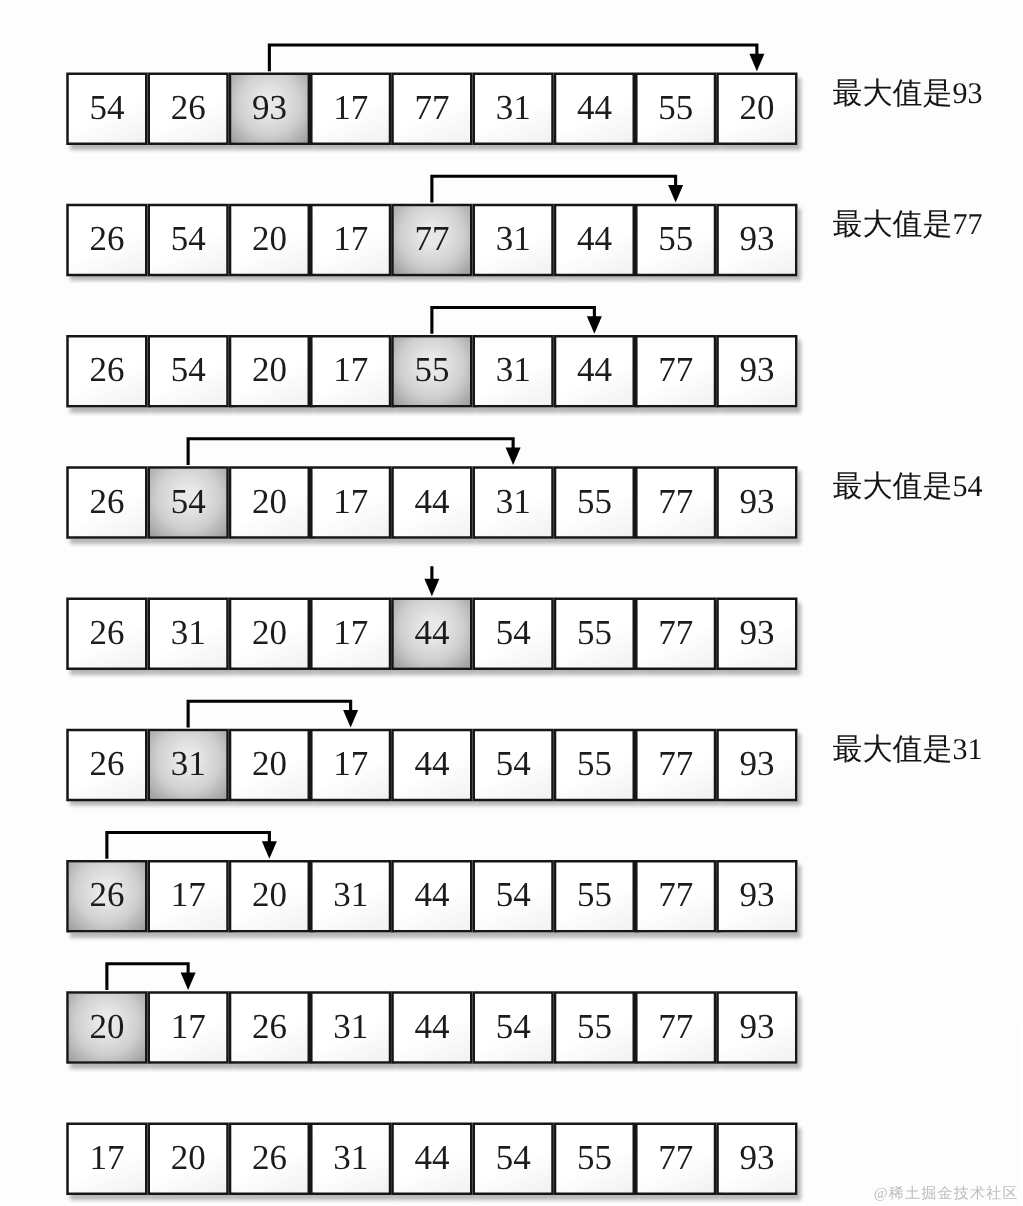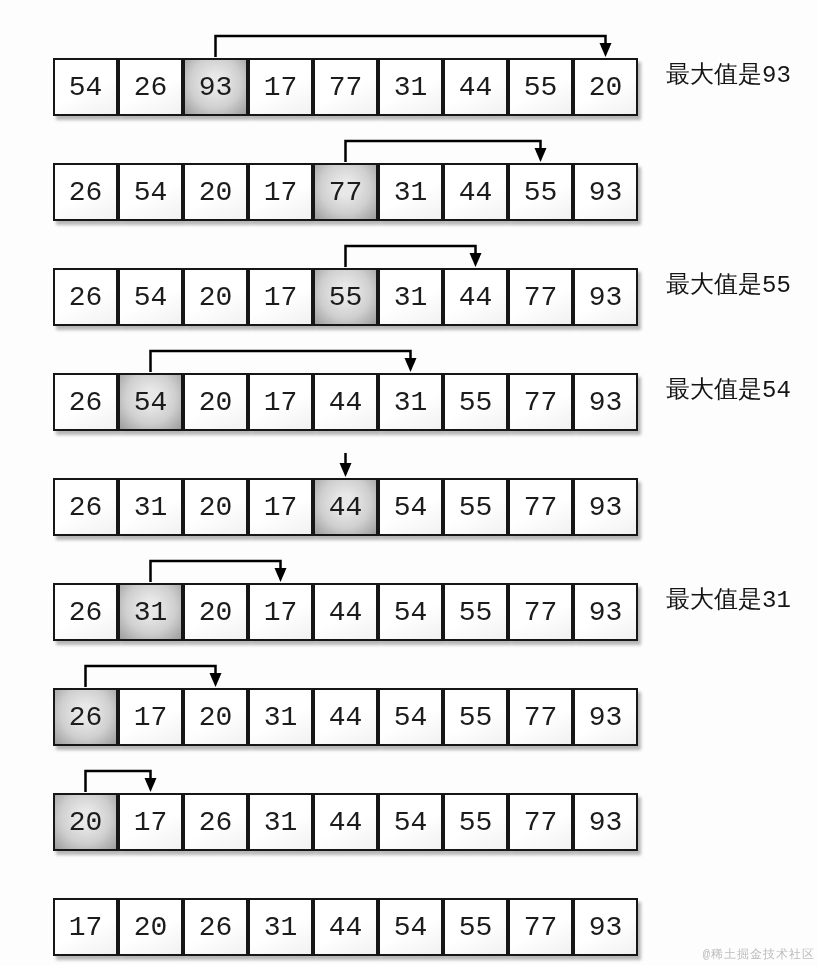--- a/index.html
+++ b/index.html
@@ -1,18 +1,18 @@
 <!DOCTYPE html>
 <html style="--hl-center: #e8e8e8; --hl-edge: #9c9c9c;"><head>
 <meta charset="utf-8">
 <style>
   html,body{margin:0;padding:0;background:#ffffff;}
   .canvas{
     position:relative;width:818px;height:965px;background:#fdfdfd;overflow:hidden;
-    font-family:Liberation Mono, monospace;
+    font-family:Liberation Serif, serif;
   }
   .steps{position:absolute;left:53px;top:31px;display:flex;flex-direction:column;gap:20px;}
   .step{position:relative;width:585px;height:85px;}
   .arrow{position:absolute;left:0;top:0;display:block;}
   .cells{position:absolute;left:0;top:27px;display:flex;}
   .cell{
     box-sizing:border-box;width:65px;height:58px;border:2px solid #161616;
     background:linear-gradient(155deg,#ffffff 55%,#f1f1f1 100%);
     display:flex;align-items:center;justify-content:center;
     font-size:28px;color:#1c1c1c;
@@ -101,20 +101,23 @@
           <div class="cell">
             <span>44</span>
           </div>
           <div class="cell">
             <span>55</span>
           </div>
           <div class="cell">
             <span>93</span>
           </div>
         </div>
+    <div class="label">
+          <div>最大值是77</div>
+        </div>
   </div>
 
   <div class="step">
     <svg class="arrow" width="585" height="27" viewBox="0 0 585 27">
           <path d="M 292.5 26 L 292.5 5 L 422.5 5 L 422.5 14" fill="none" stroke="#000000" stroke-width="2.5"></path>
           <polygon points="416.5,12 428.5,12 422.5,26" fill="#000000"></polygon>
         </svg>
     <div class="cells">
           <div class="cell">
             <span>26</span>
@@ -136,23 +139,20 @@
           </div>
           <div class="cell">
             <span>44</span>
           </div>
           <div class="cell">
             <span>77</span>
           </div>
           <div class="cell">
             <span>93</span>
           </div>
-        </div>
-    <div class="label">
-          <div>最大值是55</div>
         </div>
   </div>
 
   <div class="step">
     <svg class="arrow" width="585" height="27" viewBox="0 0 585 27">
           <path d="M 97.5 26 L 97.5 5 L 357.5 5 L 357.5 14" fill="none" stroke="#000000" stroke-width="2.5"></path>
           <polygon points="351.5,12 363.5,12 357.5,26" fill="#000000"></polygon>
         </svg>
     <div class="cells">
           <div class="cell">

